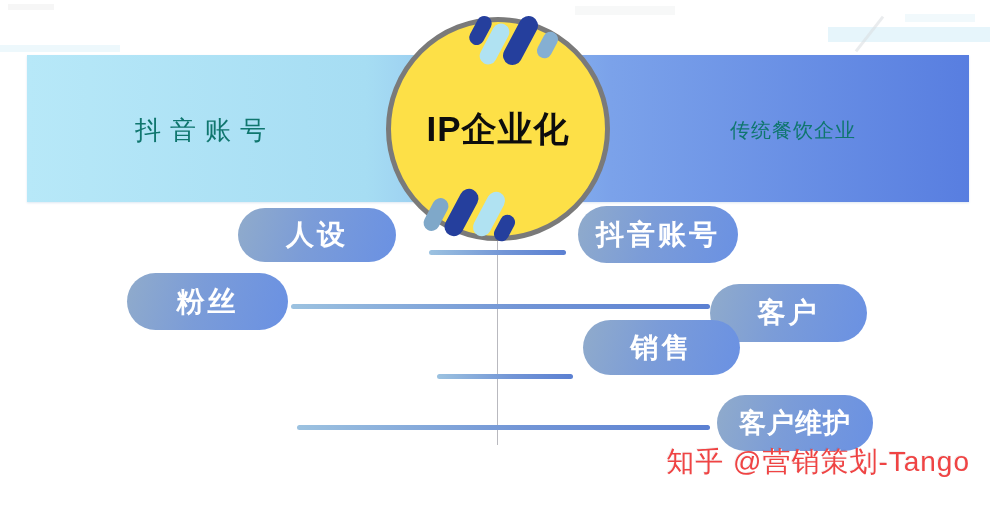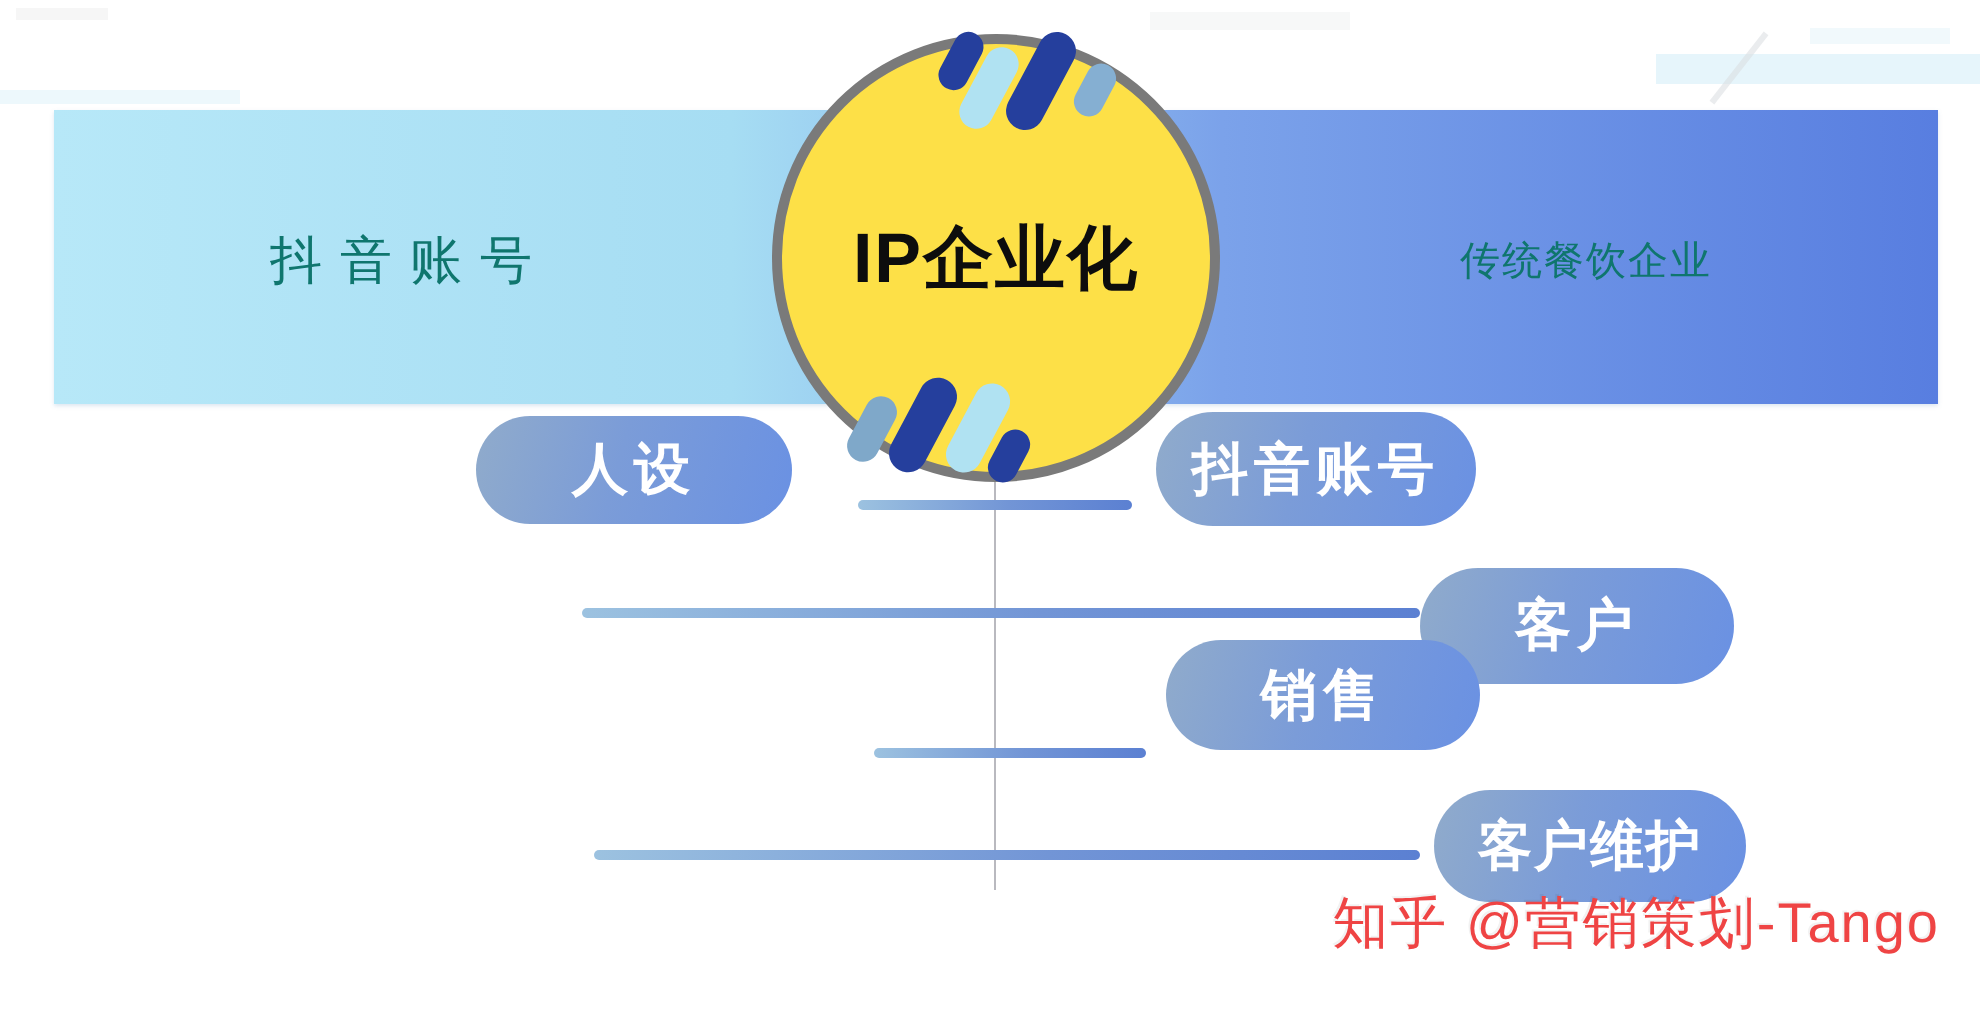--- a/index.html
+++ b/index.html
@@ -105,20 +105,21 @@
   <div class="bar cyanlt bt2"></div>
   <div class="bar navy   bt3"></div>
   <div class="bar steel  bt4"></div>
 
   <div class="bar        bb1"></div>
   <div class="bar navy   bb2"></div>
   <div class="bar cyanlt bb3"></div>
   <div class="bar navy   bb4"></div>
 
   <div class="pill p1">人设</div>
+  <div class="pill p3">粉丝</div>
 
   <div class="pill p2">抖音账号</div>
   <div class="pill p4">客户</div>
   <div class="pill p6">销售</div>
   <div class="pill p8">客户维护</div>
 
   <div class="watermark">知乎 @营销策划-Tango</div>
 </div>
 
 </body></html>

